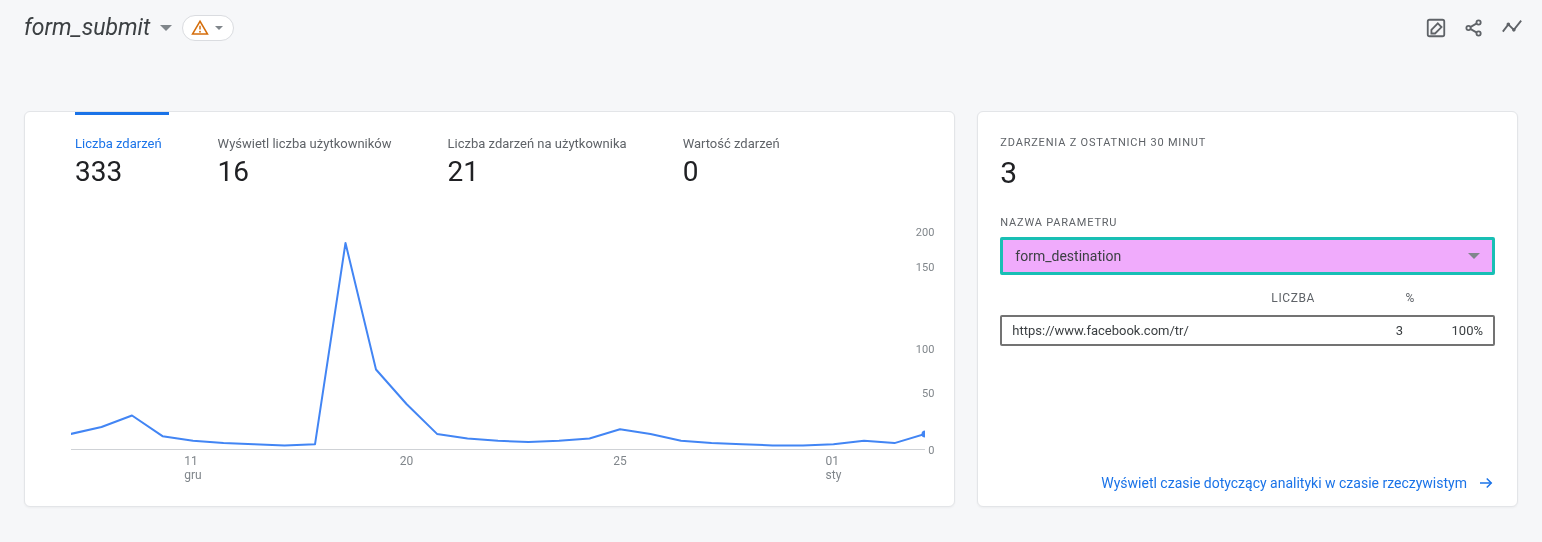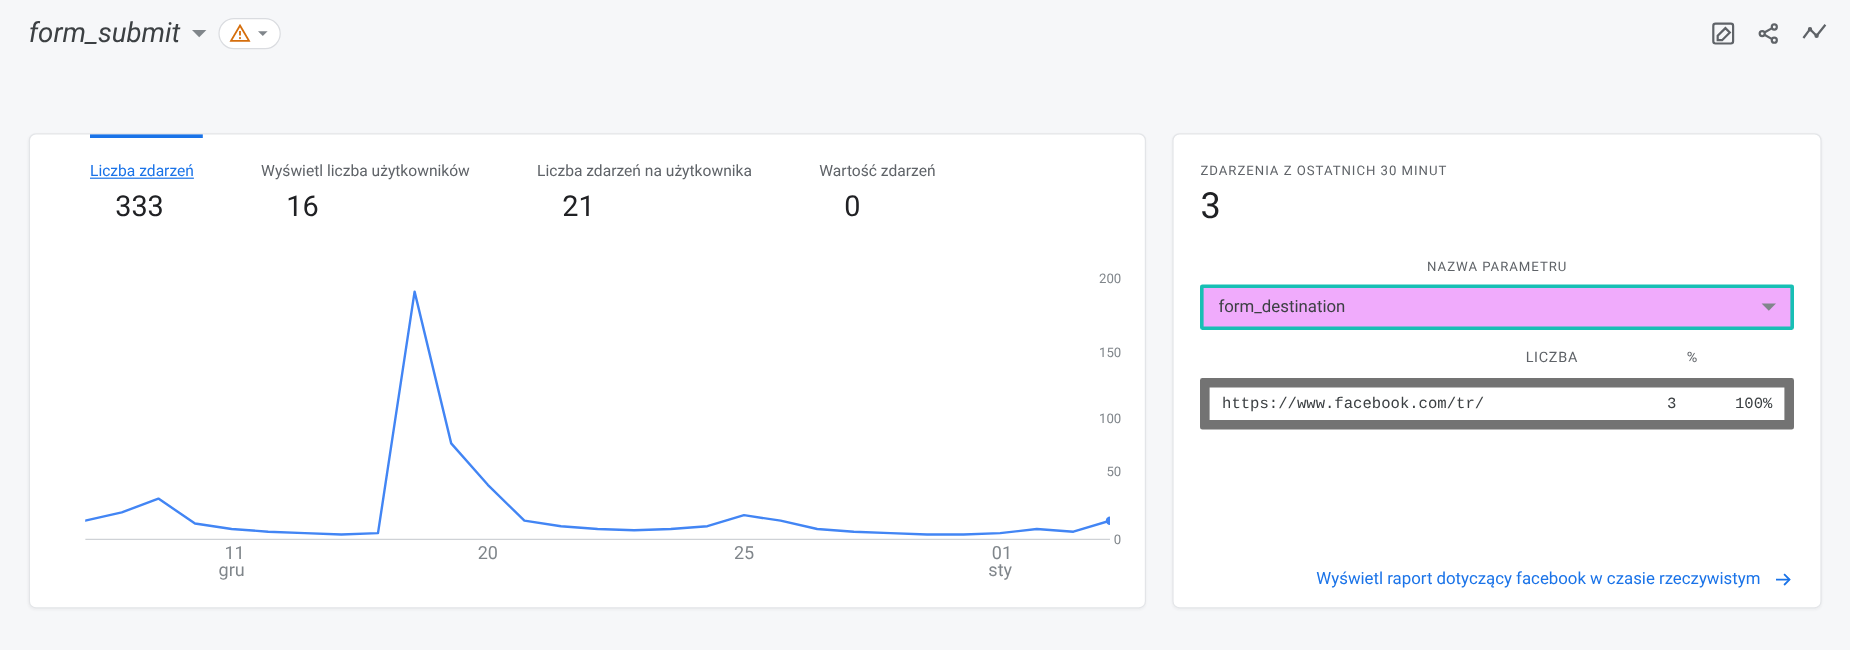--- a/index.html
+++ b/index.html
@@ -90,28 +90,27 @@
     gap: 56px;
     padding-top: 24px;
     padding-left: 32px;
   }
   .metric { max-width: 260px; }
   .metric-label {
     font-size: 13px;
     color: #5f6368;
     line-height: 16px;
   }
-  .metric-label.active { color: #1a73e8; text-decoration: underline; }
+  .metric-label.active { color: #1a73e8; }
   .metric-value {
-    font-size: 24px;
+    font-size: 28px;
     line-height: 36px;
     color: #202124;
     font-weight: 400;
     margin-top: 2px;
-    margin-left: 21px;
   }
 
   .chart-zone {
     flex: 1;
     position: relative;
     display: flex;
     margin-top: 26px;
   }
   .plot     { position: relative; width: 854px; height: 230px; margin-left: 28px; margin-top: 4px; }
   .plot svg { position: absolute; inset: 0; width: 854px; height: 230px; display: block; }
@@ -129,23 +128,23 @@
     transform: translateY(-50%);
   }
   .x-axis {
     position: absolute;
     left: 28px;
     top: 238px;
     width: 854px; height: 40px;
   }
   .x-tick {
     position: absolute;
-    font-size: 15px;
+    font-size: 12px;
     color: #80868b;
-    text-align: right;
+    text-align: left;
     transform: translateX(-50%);
     line-height: 14px;
   }
   .x-tick .mo { display: block; }
 
   
   .card-right {
     width: 541px;
     height: 396px;
     padding: 24px 22px 14px 22px;
@@ -157,21 +156,21 @@
     letter-spacing: .8px;
     color: #5f6368;
     text-transform: uppercase;
   }
   .big-num {
     font-size: 30px;
     color: #202124;
     margin-top: 6px;
   }
 
-  .param-block { margin-top: 26px; text-align: center; }
+  .param-block { margin-top: 26px; }
   .dropdown {
     margin-top: 8px;
     border: 3px solid #18bfb4;
     border-radius: 2px;
     background: #f0abfc;
     height: 38px;
     display: flex; align-items: center; justify-content: space-between;
     padding: 0 12px;
     font-size: 14px;
     color: #3c4043;
@@ -184,24 +183,23 @@
     grid-template-columns: 1fr 100px 80px;
     align-items: center;
   }
   .pt-head {
     letter-spacing: .6px;
     text-transform: uppercase;
     padding-bottom: 6px;
   }
   .pt-head .c2, .pt-head .c3 { text-align: right; }
   .rows-wrap {
-    border: 8px solid #737373;
+    border: 2px solid #737373;
     border-radius: 2px;
     margin-top: 4px;
-    font-family: Liberation Mono, monospace;
   }
   .pt-row {
     font-size: 13px;
     color: #3c4043;
     padding: 6px 10px;
   }
   .pt-row .c2, .pt-row .c3 { text-align: right; }
 
   .link-row {
     margin-top: auto;
@@ -287,21 +285,21 @@
         <svg id="chart-svg" viewBox="0 0 854 230" preserveAspectRatio="none">
             <line x1="0" x2="854" y1="229.5" y2="229.5" stroke="#cfd2d6" stroke-width="1"></line>
             <path d="M0.0,213.9 L30.5,207.0 L61.0,195.5 L91.5,216.2 L122.0,220.8 L152.5,223.1 L183.0,224.3 L213.5,225.4 L244.0,224.3 L274.5,23.0 L305.0,149.5 L335.5,184.0 L366.0,213.9 L396.5,218.5 L427.0,220.8 L457.5,221.9 L488.0,220.8 L518.5,218.5 L549.0,209.3 L579.5,213.9 L610.0,220.8 L640.5,223.1 L671.0,224.3 L701.5,225.4 L732.0,225.4 L762.5,224.3 L793.0,220.8 L823.5,223.1 L854.0,213.9" fill="none" stroke="#4285f4" stroke-width="2" stroke-linejoin="round" stroke-linecap="round"></path>
             <circle cx="854" cy="213.9" r="3.5" fill="#4285f4"></circle>
           </svg>
       </div>
       <div class="y-axis" id="y-axis">
           <span class="y-tick" style="top: 230px;">0</span>
           <span class="y-tick" style="top: 172.5px;">50</span>
           <span class="y-tick" style="top: 129px;">100</span>
-          <span class="y-tick" style="top: 74px;">150</span>
+          <span class="y-tick" style="top: 47px;">150</span>
           <span class="y-tick" style="top: 0px; margin-top: 12px;">200</span>
         </div>
       <div class="x-axis" id="x-axis">
           <span class="x-tick" style="left: 122px;">11<span class="mo">gru</span></span>
           <span class="x-tick" style="left: 335.5px;">20</span>
           <span class="x-tick" style="left: 549px;">25</span>
           <span class="x-tick" style="left: 762.5px;">01<span class="mo">sty</span></span>
         </div>
     </div>
   </div>
@@ -326,21 +324,21 @@
       <div class="rows-wrap">
         <div class="pt-row">
           <span class="c1">https://www.facebook.com/tr/</span>
           <span class="c2">3</span>
           <span class="c3">100%</span>
         </div>
       </div>
     </div>
 
     <div class="link-row">
-      <span>Wyświetl raport dotyczący facebook w czasie rzeczywistym</span>
+      <span>Wyświetl czasie dotyczący analityki w czasie rzeczywistym</span>
       <svg width="18" height="18" viewBox="0 0 24 24" fill="none" stroke-width="2">
         <line x1="4" y1="12" x2="19" y2="12"></line>
           <polyline points="13,6 19,12 13,18"></polyline>
       </svg>
     </div>
   </div>
 
 </div>
 
 </body></html>

